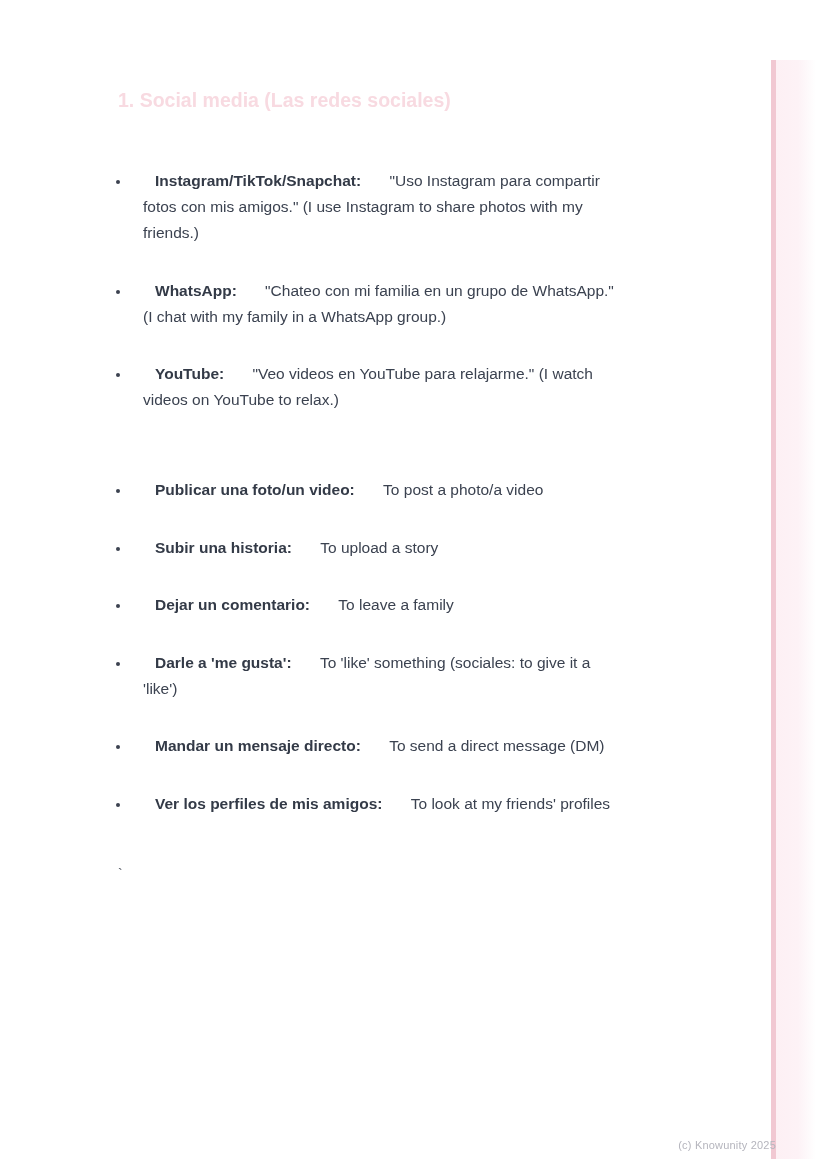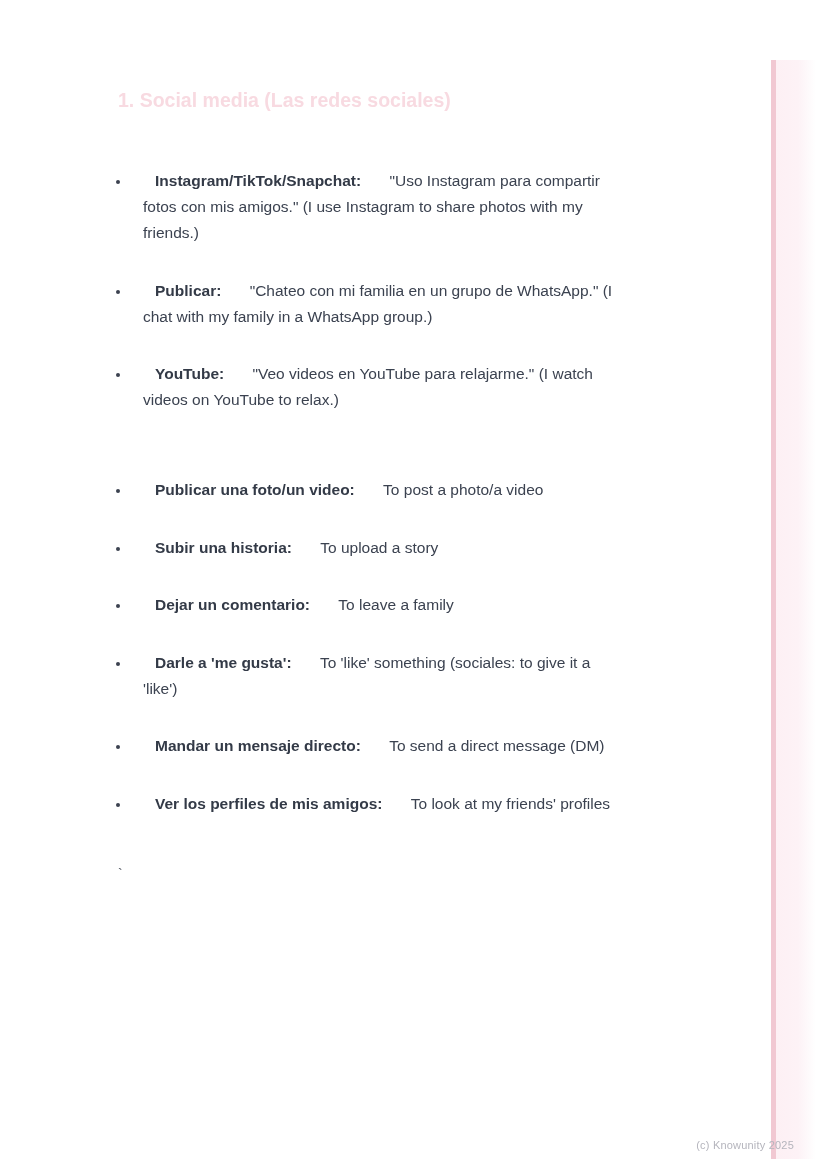--- a/index.html
+++ b/index.html
@@ -76,42 +76,42 @@
   }
   .stray {
     margin-top: 14px;
     font-size: 14px;
     line-height: 14px;
     color: #4a4f5a;
   }
   .footer {
     position: absolute;
     top: 1102px;
-    right: 46px;
+    right: 64px;
     font-size: 11px;
     line-height: 14px;
     color: #b5b5bd;
     letter-spacing: 0.2px;
   }
 </style>
 </head>
 <body>
 
 <div class="page">
 
   <div class="accent-stripe"></div>
 
   <div class="content">
 
     <h1 class="doc-heading">1. Social media (Las redes sociales)</h1>
 
 
     <ul class="bullet-list platforms">
       <li><span class="lead">Instagram/TikTok/Snapchat:</span> <span>"Uso Instagram para compartir fotos con mis amigos." (I use Instagram to share photos with my friends.)</span></li>
-      <li><span class="lead">Publicar:</span> <span>"Chateo con mi familia en un grupo de WhatsApp." (I chat with my family in a WhatsApp group.)</span></li>
+      <li><span class="lead">WhatsApp:</span> <span>"Chateo con mi familia en un grupo de WhatsApp." (I chat with my family in a WhatsApp group.)</span></li>
       <li><span class="lead">YouTube:</span> <span>"Veo videos en YouTube para relajarme." (I watch videos on YouTube to relax.)</span></li>
     </ul>
 
 
     <ul class="bullet-list phrases">
       <li><span class="lead">Publicar una foto/un video:</span> <span>To post a photo/a video</span></li>
       <li><span class="lead">Subir una historia:</span> <span>To upload a story</span></li>
       <li><span class="lead">Dejar un comentario:</span> <span>To leave a family</span></li>
       <li><span class="lead">Darle a 'me gusta':</span> <span>To 'like' something (sociales: to give it a 'like')</span></li>
       <li><span class="lead">Mandar un mensaje directo:</span> <span>To send a direct message (DM)</span></li>

